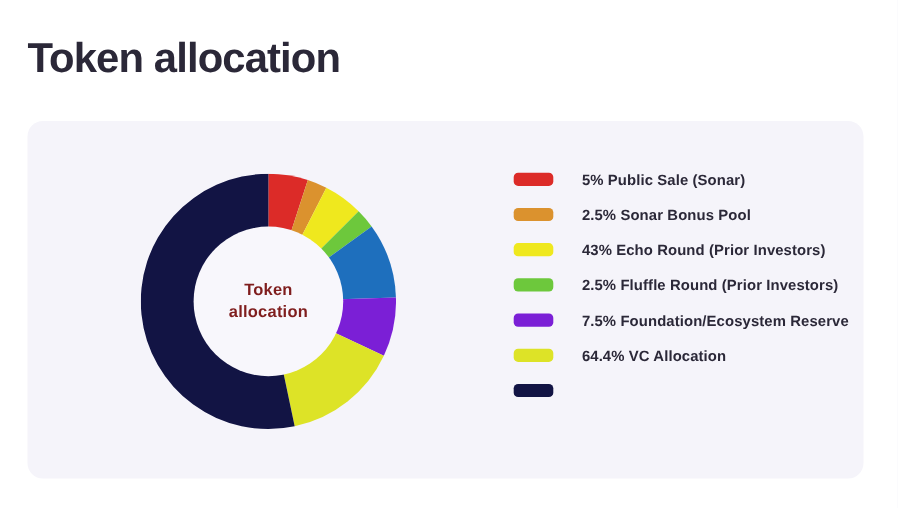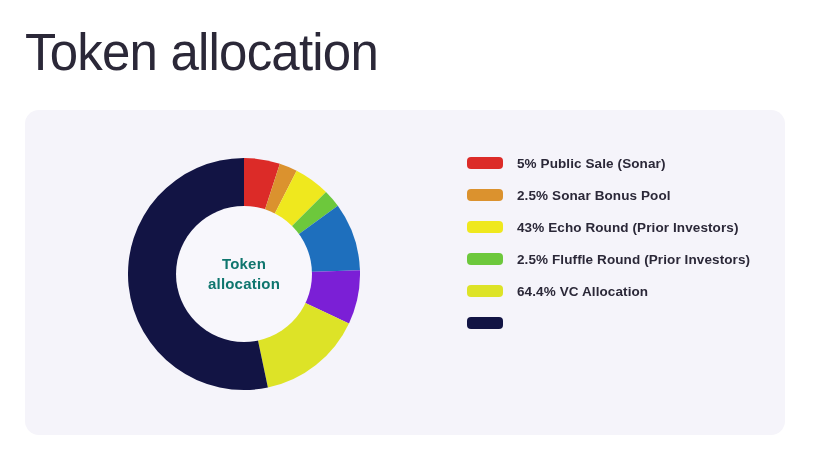--- a/index.html
+++ b/index.html
@@ -13,22 +13,22 @@
     background: #ffffff;
     font-family: "Liberation Sans", sans-serif;
     overflow: hidden;
     position: relative;
   }
 
   #page-title {
     position: absolute;
     left: 25px;
     top: 29px;
-    font-size: 51px;
-    font-weight: normal;
+    font-size: 38px;
+    font-weight: bold;
     letter-spacing: -0.8px;
     color: #2b2838;
     line-height: 48px;
     white-space: nowrap;
     text-align: right;
   }
 
   #chart-card {
     position: absolute;
     left: 25px;
@@ -60,36 +60,37 @@
     height: 232px;
     display: flex;
     flex-direction: column;
     align-items: center;
     justify-content: center;
     pointer-events: none;
   }
   #donut-center-label .center-line {
     font-size: 15px;
     font-weight: bold;
-    color: #0f766e;
+    color: #7f1d1d;
     line-height: 20px;
     letter-spacing: 0.2px;
     text-align: center;
   }
 
   #legend {
     position: absolute;
     left: 442px;
     top: 37px;
     width: 310px;
   }
   .legend-row {
     display: flex;
     align-items: center;
     height: 32px;
+    gap: 12px;
   }
   .legend-swatch {
     width: 36px;
     height: 12px;
     border-radius: 4px;
     flex: 0 0 auto;
   }
   .legend-label {
     margin-left: 14px;
     font-size: 13.5px;
@@ -137,20 +138,24 @@
       </div>
       <div class="legend-row">
         <span class="legend-swatch" style="background: rgb(239, 232, 30);"></span>
         <span class="legend-label">43% Echo Round (Prior Investors)</span>
       </div>
       <div class="legend-row">
         <span class="legend-swatch" style="background: rgb(109, 200, 60);"></span>
         <span class="legend-label">2.5% Fluffle Round (Prior Investors)</span>
       </div>
       <div class="legend-row">
+        <span class="legend-swatch" style="background: rgb(123, 31, 214);"></span>
+        <span class="legend-label">7.5% Foundation/Ecosystem Reserve</span>
+      </div>
+      <div class="legend-row">
         <span class="legend-swatch" style="background: rgb(221, 227, 39);"></span>
         <span class="legend-label">64.4% VC Allocation</span>
       </div>
       <div class="legend-row">
         <span class="legend-swatch" style="background: rgb(18, 20, 68);"></span>
       </div>
     </div>
 
 </div>
 

